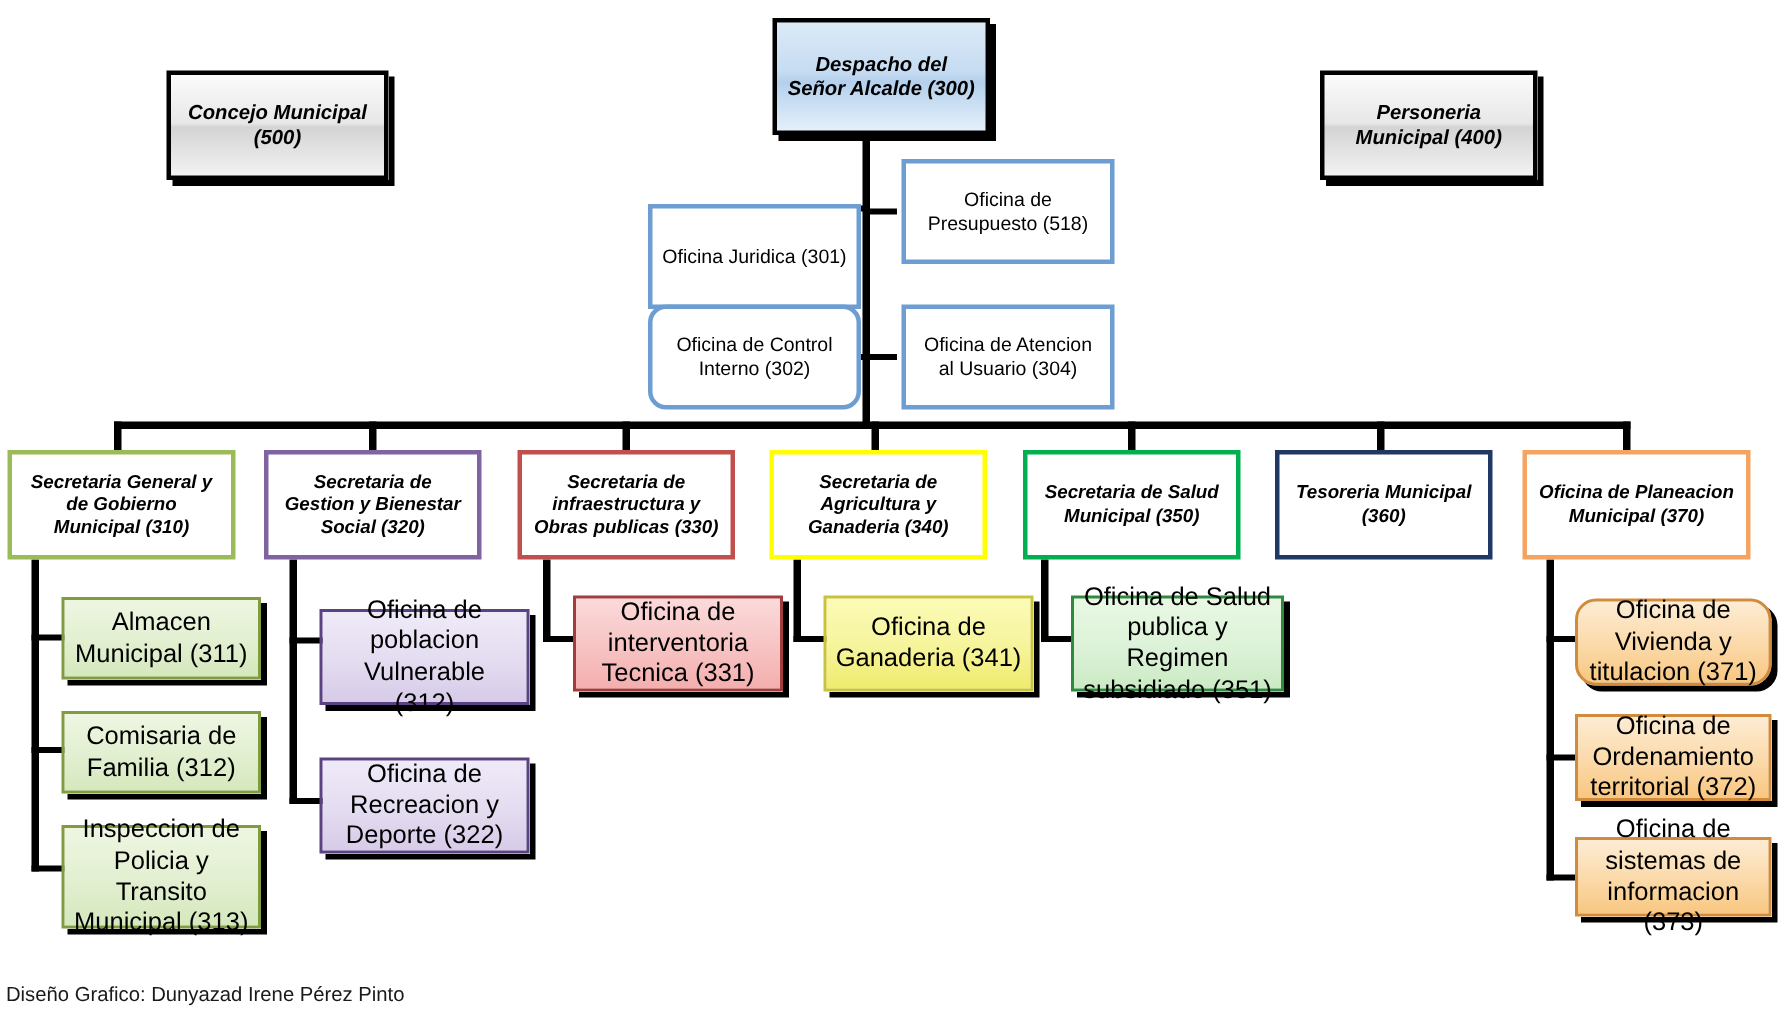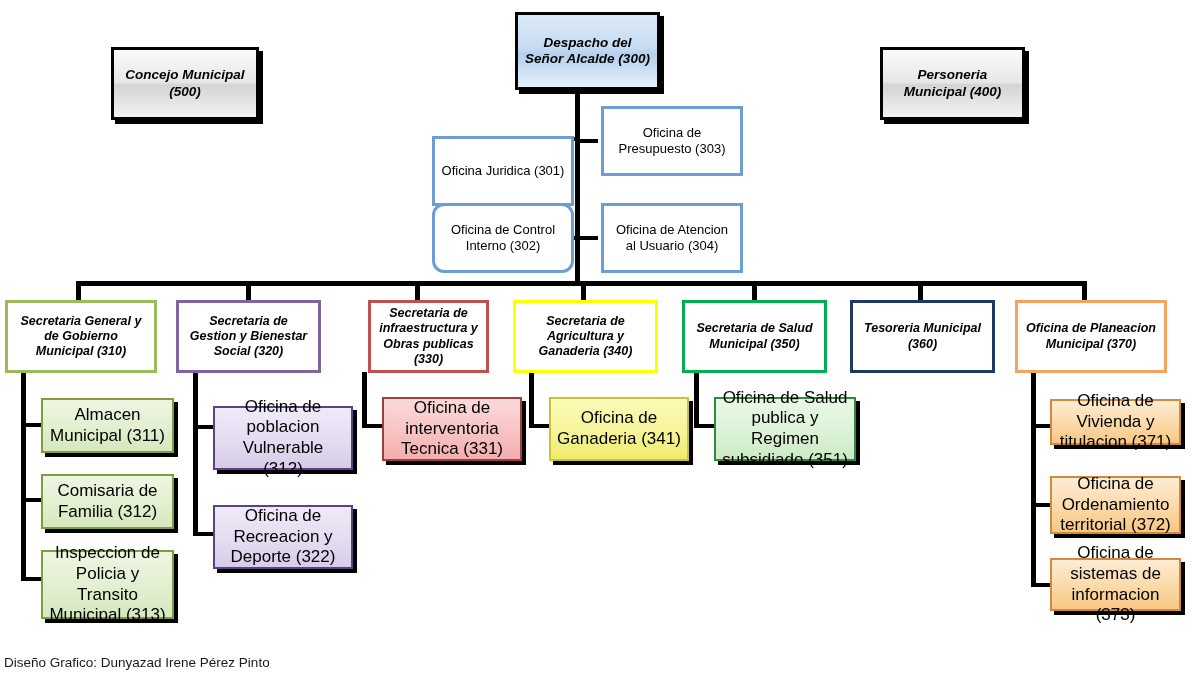--- a/index.html
+++ b/index.html
@@ -145,36 +145,36 @@
   </div>
 
   <div class="node exec shadowed" style="left:880px; top:47px; width:145px; height:73px;">
     <span>Personeria Municipal (400)</span>
   </div>
 
   <div class="node staff" style="left:432px; top:104px; width:142px; height:70px;margin-top:32px;">
     <span>Oficina Juridica (301)</span>
   </div>
   <div class="node staff" style="left:601px; top:106px; width:142px; height:70px;">
-    <span>Oficina de Presupuesto (303)</span>
+    <span>Oficina de Presupuesto (518)</span>
   </div>
   <div class="node staff" style="left:432px; top:203px; width:142px; height:70px;border-radius:12px;">
     <span>Oficina de Control Interno (302)</span>
   </div>
   <div class="node staff" style="left:601px; top:203px; width:142px; height:70px;">
     <span>Oficina de Atencion al Usuario (304)</span>
   </div>
 
   <div class="node sec" style="left:5px; top:300px; width:152px; height:73px; border-color:#9bbb59;">
     <span>Secretaria General y de Gobierno Municipal (310)</span>
   </div>
   <div class="node sec" style="left:176px; top:300px; width:145px; height:73px; border-color:#8064a2;">
     <span>Secretaria de Gestion y Bienestar Social (320)</span>
   </div>
-  <div class="node sec" style="left:345px; top:300px; width:121px; height:73px; border-color:#c0504d;margin-left:23px;">
+  <div class="node sec" style="left:345px; top:300px; width:145px; height:73px; border-color:#c0504d;">
     <span>Secretaria de infraestructura y Obras publicas (330)</span>
   </div>
   <div class="node sec" style="left:513px; top:300px; width:145px; height:73px; border-color:#ffff00;">
     <span>Secretaria de Agricultura y Ganaderia (340)</span>
   </div>
   <div class="node sec" style="left:682px; top:300px; width:145px; height:73px; border-color:#00b050;">
     <span>Secretaria de Salud Municipal (350)</span>
   </div>
   <div class="node sec" style="left:850px; top:300px; width:145px; height:73px; border-color:#1f3864;">
     <span>Tesoreria Municipal (360)</span>
@@ -213,22 +213,22 @@
   <div class="node child shadowed" style="left:549px; top:397px; width:140px; height:64px; border-color:#c9c33a;
               background:linear-gradient(to bottom,#fbfbb8 0%,#f6f49a 55%,#efeb6d 100%);">
     <span>Oficina de Ganaderia (341)</span>
   </div>
 
   <div class="node child shadowed" style="left:714px; top:397px; width:142px; height:64px; border-color:#2f8a3d;
               background:linear-gradient(to bottom,#e9f8e4 0%,#dcf2d8 55%,#cbeac4 100%);">
     <span>Oficina de Salud publica y Regimen subsidiado (351)</span>
   </div>
 
-  <div class="node child shadowed" style="left:1050px; top:399px; width:131px; height:46px; border-color:#d18b3c;
-              background:linear-gradient(to bottom,#fdecd4 0%,#fbd9a8 55%,#f8c781 100%);">
+  <div class="node child shadowed" style="left:1050px; top:399px; width:131px; height:58px; border-color:#d18b3c;
+              background:linear-gradient(to bottom,#fdecd4 0%,#fbd9a8 55%,#f8c781 100%);border-radius:14px;">
     <span>Oficina de Vivienda y titulacion (371)</span>
   </div>
   <div class="node child shadowed" style="left:1050px; top:476px; width:131px; height:58px; border-color:#d18b3c;
               background:linear-gradient(to bottom,#fdecd4 0%,#fbd9a8 55%,#f8c781 100%);">
     <span>Oficina de Ordenamiento territorial (372)</span>
   </div>
   <div class="node child shadowed" style="left:1050px; top:558px; width:131px; height:53px; border-color:#d18b3c;
               background:linear-gradient(to bottom,#fdecd4 0%,#fbd9a8 55%,#f8c781 100%);">
     <span>Oficina de sistemas de informacion (373)</span>
   </div>

